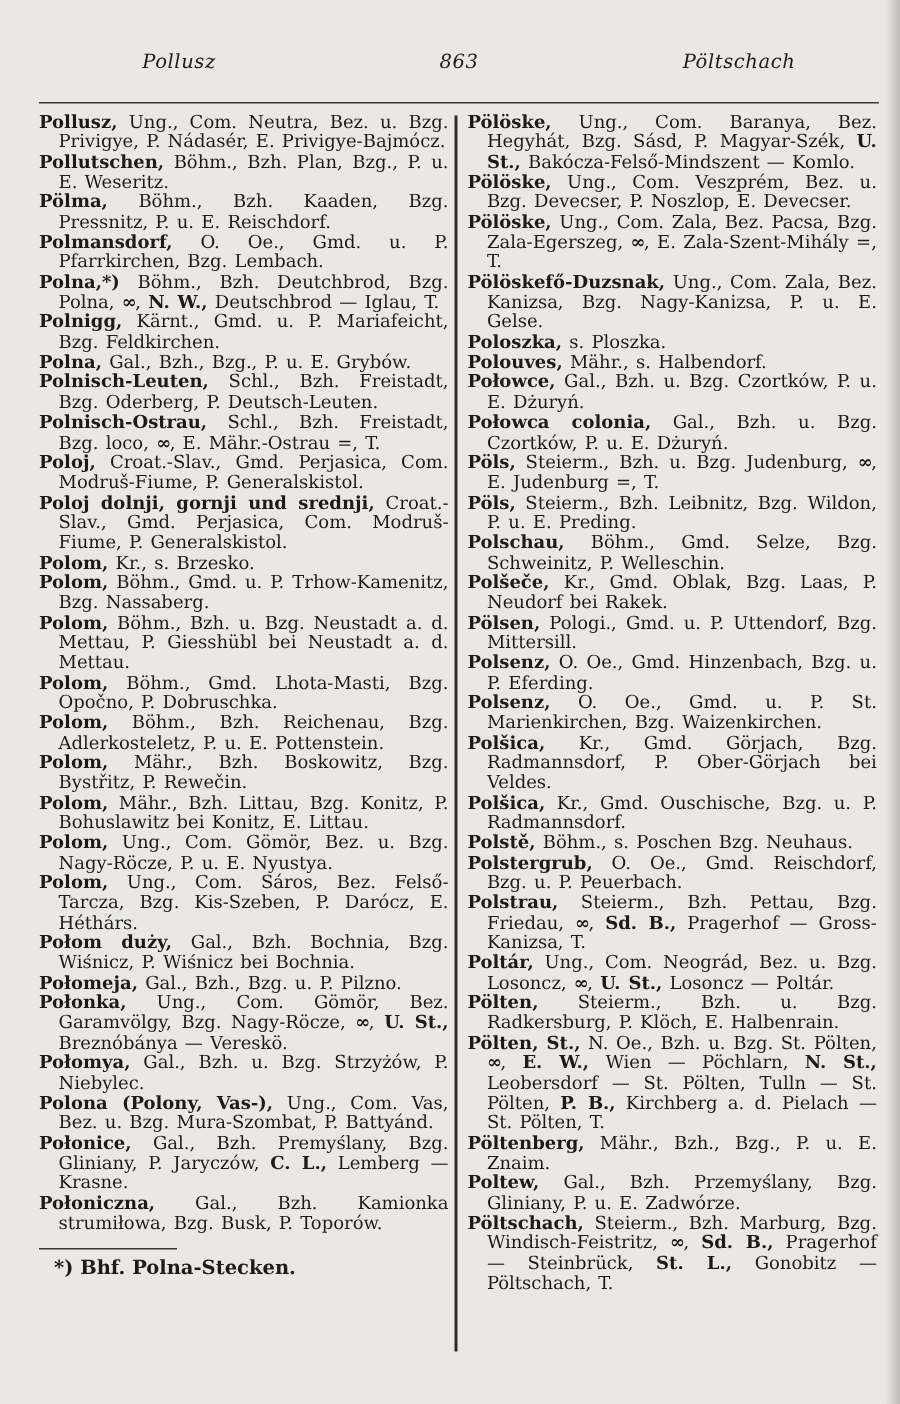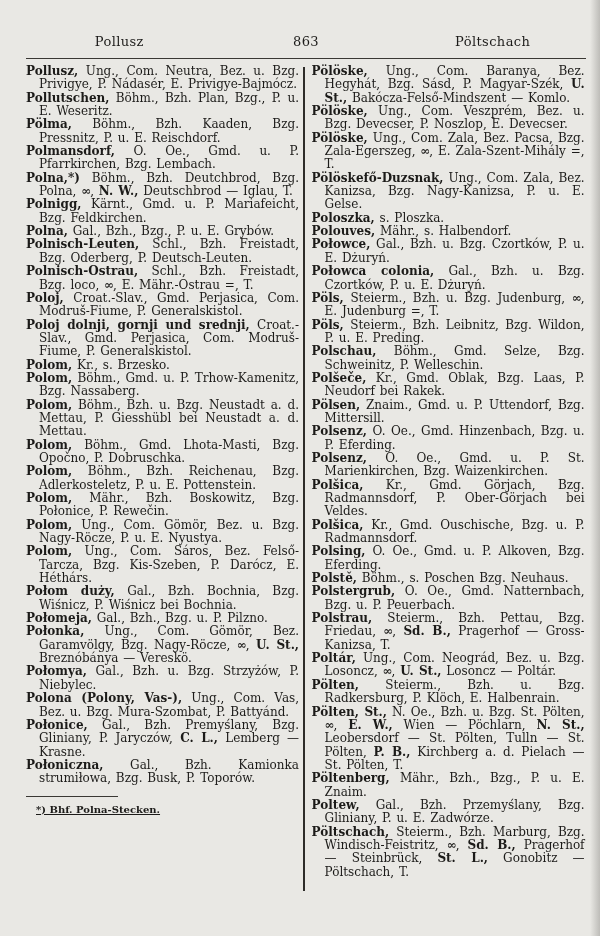--- a/index.html
+++ b/index.html
@@ -16,22 +16,23 @@
     background: linear-gradient(to right, rgba(0,0,0,0), rgba(60,58,54,0.25));
     pointer-events: none;
   }
   .page {
     position: absolute; top: 0; left: 0; right: 0; bottom: 0;
     padding: 34px 14px 0 26px;
   }
   .running-head {
     display: flex; align-items: baseline;
     font-size: 13px; letter-spacing: 0.4px;
-    padding-bottom: 9px;
+    padding-bottom: 19px;
     border-bottom: 1.4px solid #3a3834;
+    font-style: italic;
   }
   .running-head .cell { flex: 1; text-align: center; }
   .columns {
     display: flex;
     margin-top: 6px;
     height: 848px;
   }
   .col { width: 273px; }
   .col-divider {
     width: 1.6px; background: #2e2c29;
@@ -50,23 +51,22 @@
   .entry .b { font-weight: bold; }
   .entry .i { }
   .entry .icon { font-weight: bold; letter-spacing: -1px; }
   .footnote-block { margin-top: 10px; }
   .footnote-rule {
     width: 92px; border: 0; border-top: 1.2px solid #3a3834;
     margin: 0 0 6px 0;
   }
   .footnote {
     margin: 0 0 0 10px;
-    font-size: 10px; font-weight: bold;
+    font-size: 13px; font-weight: bold;
     line-height: 13px;
-    text-decoration: underline;
   }
 </style>
 </head>
 <body>
 
 <div class="page">
 
   <div class="running-head">
     <div class="cell">Pollusz</div>
     <div class="cell">863</div>
@@ -85,21 +85,22 @@
           <p class="entry"><span class="b">Polna,</span><span class="i"> Gal.,</span><span class="r"> Bzh., Bzg., P. u. E. Grybów.</span></p>
           <p class="entry"><span class="b">Polnisch-Leuten,</span><span class="i"> Schl.,</span><span class="r"> Bzh. Freistadt, Bzg. Oderberg, P. Deutsch-Leuten.</span></p>
           <p class="entry"><span class="b">Polnisch-Ostrau,</span><span class="i"> Schl.,</span><span class="r"> Bzh. Freistadt, Bzg. loco, </span><span class="icon">∞</span><span class="r">, E. Mähr.-Ostrau =, T.</span></p>
           <p class="entry"><span class="b">Poloj,</span><span class="i"> Croat.-Slav.,</span><span class="r"> Gmd. Perjasica, Com. Modruš-Fiume, P. Generalskistol.</span></p>
           <p class="entry"><span class="b">Poloj dolnji, gornji und srednji,</span><span class="i"> Croat.-Slav.,</span><span class="r"> Gmd. Perjasica, Com. Modruš-Fiume, P. Generalskistol.</span></p>
           <p class="entry"><span class="b">Polom,</span><span class="i"> Kr.,</span><span class="r"> s. Brzesko.</span></p>
           <p class="entry"><span class="b">Polom,</span><span class="i"> Böhm.,</span><span class="r"> Gmd. u. P. Trhow-Kamenitz, Bzg. Nassaberg.</span></p>
           <p class="entry"><span class="b">Polom,</span><span class="i"> Böhm.,</span><span class="r"> Bzh. u. Bzg. Neustadt a. d. Mettau, P. Giesshübl bei Neustadt a. d. Mettau.</span></p>
           <p class="entry"><span class="b">Polom,</span><span class="i"> Böhm.,</span><span class="r"> Gmd. Lhota-Masti, Bzg. Opočno, P. Dobruschka.</span></p>
           <p class="entry"><span class="b">Polom,</span><span class="i"> Böhm.,</span><span class="r"> Bzh. Reichenau, Bzg. Adlerkosteletz, P. u. E. Pottenstein.</span></p>
-          <p class="entry"><span class="b">Polom,</span><span class="i"> Mähr.,</span><span class="r"> Bzh. Boskowitz, Bzg. Połonice, P. Rewečin.</span></p>
+          <p class="entry"><span class="b">Polom,</span><span class="i"> Mähr.,</span><span class="r"> Bzh. Boskowitz, Bzg. Bystřitz, P. Rewečin.</span></p>
+          <p class="entry"><span class="b">Polom,</span><span class="i"> Mähr.,</span><span class="r"> Bzh. Littau, Bzg. Konitz, P. Bohuslawitz bei Konitz, E. Littau.</span></p>
           <p class="entry"><span class="b">Polom,</span><span class="i"> Ung.,</span><span class="r"> Com. Gömör, Bez. u. Bzg. Nagy-Röcze, P. u. E. Nyustya.</span></p>
           <p class="entry"><span class="b">Polom,</span><span class="i"> Ung.,</span><span class="r"> Com. Sáros, Bez. Felső-Tarcza, Bzg. Kis-Szeben, P. Darócz, E. Héthárs.</span></p>
           <p class="entry"><span class="b">Połom duży,</span><span class="i"> Gal.,</span><span class="r"> Bzh. Bochnia, Bzg. Wiśnicz, P. Wiśnicz bei Bochnia.</span></p>
           <p class="entry"><span class="b">Połomeja,</span><span class="i"> Gal.,</span><span class="r"> Bzh., Bzg. u. P. Pilzno.</span></p>
           <p class="entry"><span class="b">Połonka,</span><span class="i"> Ung.,</span><span class="r"> Com. Gömör, Bez. Garamvölgy, Bzg. Nagy-Röcze, </span><span class="icon">∞</span><span class="r">, </span><span class="b">U. St.,</span><span class="r"> Breznóbánya — Vereskö.</span></p>
           <p class="entry"><span class="b">Połomya,</span><span class="i"> Gal.,</span><span class="r"> Bzh. u. Bzg. Strzyżów, P. Niebylec.</span></p>
           <p class="entry"><span class="b">Polona (Polony, Vas-),</span><span class="i"> Ung.,</span><span class="r"> Com. Vas, Bez. u. Bzg. Mura-Szombat, P. Battyánd.</span></p>
           <p class="entry"><span class="b">Połonice,</span><span class="i"> Gal.,</span><span class="r"> Bzh. Premyślany, Bzg. Gliniany, P. Jaryczów, </span><span class="b">C. L.,</span><span class="r"> Lemberg — Krasne.</span></p>
           <p class="entry"><span class="b">Połoniczna,</span><span class="i"> Gal.,</span><span class="r"> Bzh. Kamionka strumiłowa, Bzg. Busk, P. Toporów.</span></p>
         </div>
@@ -116,28 +117,27 @@
           <p class="entry"><span class="b">Pölöske,</span><span class="i"> Ung.,</span><span class="r"> Com. Zala, Bez. Pacsa, Bzg. Zala-Egerszeg, </span><span class="icon">∞</span><span class="r">, E. Zala-Szent-Mihály =, T.</span></p>
           <p class="entry"><span class="b">Pölöskefő-Duzsnak,</span><span class="i"> Ung.,</span><span class="r"> Com. Zala, Bez. Kanizsa, Bzg. Nagy-Kanizsa, P. u. E. Gelse.</span></p>
           <p class="entry"><span class="b">Poloszka,</span><span class="r"> s. Ploszka.</span></p>
           <p class="entry"><span class="b">Polouves,</span><span class="i"> Mähr.,</span><span class="r"> s. Halbendorf.</span></p>
           <p class="entry"><span class="b">Połowce,</span><span class="i"> Gal.,</span><span class="r"> Bzh. u. Bzg. Czortków, P. u. E. Dżuryń.</span></p>
           <p class="entry"><span class="b">Połowca colonia,</span><span class="i"> Gal.,</span><span class="r"> Bzh. u. Bzg. Czortków, P. u. E. Dżuryń.</span></p>
           <p class="entry"><span class="b">Pöls,</span><span class="i"> Steierm.,</span><span class="r"> Bzh. u. Bzg. Judenburg, </span><span class="icon">∞</span><span class="r">, E. Judenburg =, T.</span></p>
           <p class="entry"><span class="b">Pöls,</span><span class="i"> Steierm.,</span><span class="r"> Bzh. Leibnitz, Bzg. Wildon, P. u. E. Preding.</span></p>
           <p class="entry"><span class="b">Polschau,</span><span class="i"> Böhm.,</span><span class="r"> Gmd. Selze, Bzg. Schweinitz, P. Welleschin.</span></p>
           <p class="entry"><span class="b">Polšeče,</span><span class="i"> Kr.,</span><span class="r"> Gmd. Oblak, Bzg. Laas, P. Neudorf bei Rakek.</span></p>
-          <p class="entry"><span class="b">Pölsen,</span><span class="i"> Znaim.,</span><span class="r"> Gmd. u. P. Uttendorf, Bzg. Mittersill.</span></p>
+          <p class="entry"><span class="b">Pölsen,</span><span class="i"> Pologi.,</span><span class="r"> Gmd. u. P. Uttendorf, Bzg. Mittersill.</span></p>
           <p class="entry"><span class="b">Polsenz,</span><span class="i"> O. Oe.,</span><span class="r"> Gmd. Hinzenbach, Bzg. u. P. Eferding.</span></p>
           <p class="entry"><span class="b">Polsenz,</span><span class="i"> O. Oe.,</span><span class="r"> Gmd. u. P. St. Marienkirchen, Bzg. Waizenkirchen.</span></p>
           <p class="entry"><span class="b">Polšica,</span><span class="i"> Kr.,</span><span class="r"> Gmd. Görjach, Bzg. Radmannsdorf, P. Ober-Görjach bei Veldes.</span></p>
           <p class="entry"><span class="b">Polšica,</span><span class="i"> Kr.,</span><span class="r"> Gmd. Ouschische, Bzg. u. P. Radmannsdorf.</span></p>
-          <p class="entry"><span class="b">Polsing,</span><span class="i"> O. Oe.,</span><span class="r"> Gmd. u. P. Alkoven, Bzg. Eferding.</span></p>
           <p class="entry"><span class="b">Polstě,</span><span class="i"> Böhm.,</span><span class="r"> s. Poschen Bzg. Neuhaus.</span></p>
-          <p class="entry"><span class="b">Polstergrub,</span><span class="i"> O. Oe.,</span><span class="r"> Gmd. Natternbach, Bzg. u. P. Peuerbach.</span></p>
+          <p class="entry"><span class="b">Polstergrub,</span><span class="i"> O. Oe.,</span><span class="r"> Gmd. Reischdorf, Bzg. u. P. Peuerbach.</span></p>
           <p class="entry"><span class="b">Polstrau,</span><span class="i"> Steierm.,</span><span class="r"> Bzh. Pettau, Bzg. Friedau, </span><span class="icon">∞</span><span class="r">, </span><span class="b">Sd. B.,</span><span class="r"> Pragerhof — Gross-Kanizsa, T.</span></p>
           <p class="entry"><span class="b">Poltár,</span><span class="i"> Ung.,</span><span class="r"> Com. Neográd, Bez. u. Bzg. Losoncz, </span><span class="icon">∞</span><span class="r">, </span><span class="b">U. St.,</span><span class="r"> Losoncz — Poltár.</span></p>
           <p class="entry"><span class="b">Pölten,</span><span class="i"> Steierm.,</span><span class="r"> Bzh. u. Bzg. Radkersburg, P. Klöch, E. Halbenrain.</span></p>
           <p class="entry"><span class="b">Pölten, St.,</span><span class="i"> N. Oe.,</span><span class="r"> Bzh. u. Bzg. St. Pölten, </span><span class="icon">∞</span><span class="r">, </span><span class="b">E. W.,</span><span class="r"> Wien — Pöchlarn, </span><span class="b">N. St.,</span><span class="r"> Leobersdorf — St. Pölten, Tulln — St. Pölten, </span><span class="b">P. B.,</span><span class="r"> Kirchberg a. d. Pielach — St. Pölten, T.</span></p>
           <p class="entry"><span class="b">Pöltenberg,</span><span class="i"> Mähr.,</span><span class="r"> Bzh., Bzg., P. u. E. Znaim.</span></p>
           <p class="entry"><span class="b">Poltew,</span><span class="i"> Gal.,</span><span class="r"> Bzh. Przemyślany, Bzg. Gliniany, P. u. E. Zadwórze.</span></p>
           <p class="entry"><span class="b">Pöltschach,</span><span class="i"> Steierm.,</span><span class="r"> Bzh. Marburg, Bzg. Windisch-Feistritz, </span><span class="icon">∞</span><span class="r">, </span><span class="b">Sd. B.,</span><span class="r"> Pragerhof — Steinbrück, </span><span class="b">St. L.,</span><span class="r"> Gonobitz — Pöltschach, T.</span></p>
         </div>
     </div>
   </div>

